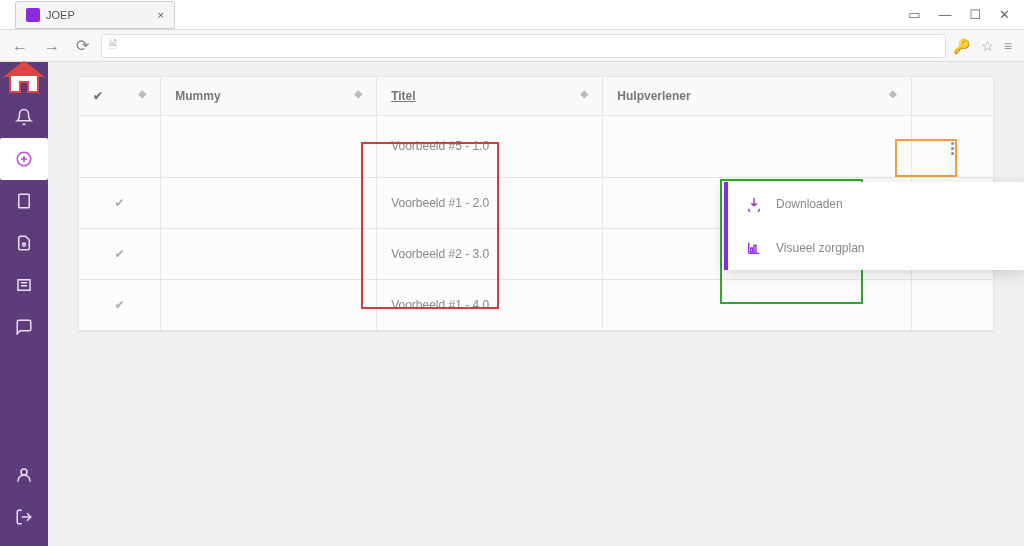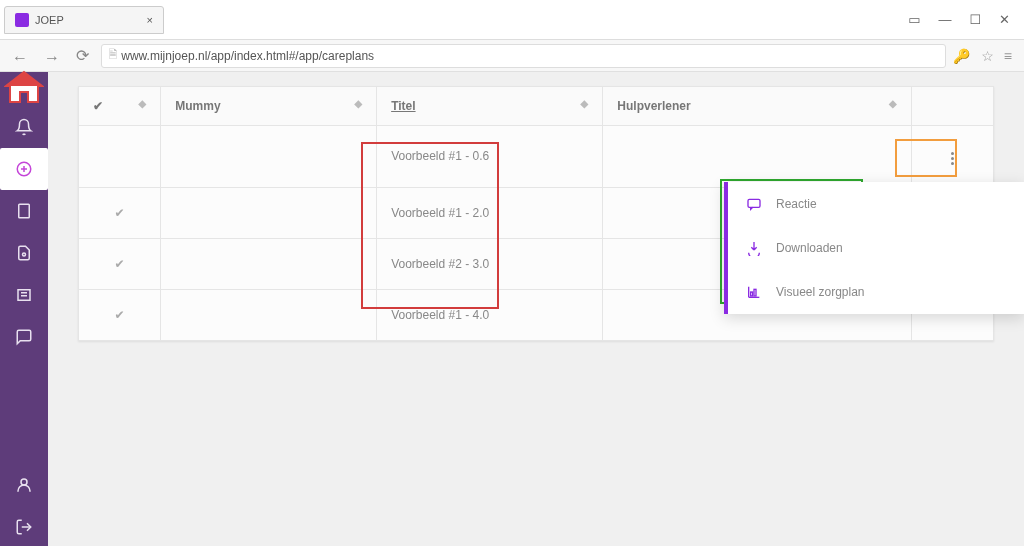--- a/index.html
+++ b/index.html
@@ -1,19 +1,19 @@
 <!DOCTYPE html>
 <html><head>
   <meta charset="utf-8">
   <style>
     * { margin: 0; padding: 0; box-sizing: border-box; font-family: Arial, sans-serif; }
     body { background: #fff; width: 1024px; height: 546px; overflow: hidden; position: relative; }
     
     
-    .browser-chrome { height: 40px; background: #fff; border-bottom: 1px solid #ddd; display: flex; align-items: center; }
+    .browser-chrome { height: 30px; background: #fff; border-bottom: 1px solid #ddd; display: flex; align-items: center; padding-left: 11px; }
     .tab { display: flex; align-items: center; padding: 0 10px; height: 28px; background: #f5f5f5; border: 1px solid #ccc; border-radius: 3px 3px 0 0; margin-left: 4px; font-size: 11px; color: #555; gap: 6px; width: 160px; }
     .tab .favicon { width: 14px; height: 14px; background: #8a2be2; border-radius: 2px; }
     .tab .close { margin-left: auto; cursor: pointer; }
     .window-controls { margin-left: auto; display: flex; align-items: center; gap: 18px; padding-right: 14px; color: #666; font-size: 13px; }
     .window-controls span { cursor: pointer; }
 
     .address-bar { height: 32px; display: flex; align-items: center; background: #f7f7f7; border-bottom: 1px solid #e0e0e0; padding: 0 8px; gap: 8px; }
     .nav-btn { color: #888; font-size: 16px; cursor: pointer; padding: 0 4px; }
     .url-box { flex: 1; display: flex; align-items: center; background: #fff; border: 1px solid #ddd; border-radius: 3px; height: 24px; padding: 0 6px; font-size: 12px; color: #555; gap: 4px; }
     .url-box .doc-icon { color: #aaa; font-size: 11px; }
@@ -82,21 +82,20 @@
     <span>✕</span>
   </div>
 </div>
 
 <div class="address-bar">
   <span class="nav-btn">←</span>
   <span class="nav-btn">→</span>
   <span class="nav-btn">⟳</span>
   <div class="url-box">
     <span class="doc-icon">🗎</span>
-    <span>www.mijnjoep.nl/app/index.html#/app/careplans</span>
   </div>
   <div class="addr-right">
     <span>🔑</span>
     <span>☆</span>
     <span>≡</span>
   </div>
 </div>
 
 <div class="main-area">
 
@@ -180,21 +179,21 @@
             <span>Hulpverlener</span>
             <span class="sort-icon">◆</span>
           </th>
           <th class="col-actions"></th>
         </tr>
       </thead>
       <tbody id="tbody">
           <tr>
             <td class="check-cell col-check"></td>
             <td></td>
-            <td>Voorbeeld #1 - 0.6</td>
+            <td>Voorbeeld #5 - 1.0</td>
             <td></td>
             <td class="col-actions" style="text-align: center;"><div class="kebab">
                 <span></span>
                 <span></span>
                 <span></span>
               </div></td>
           </tr>
           <tr>
             <td class="check-cell col-check">✔</td>
             <td></td>
@@ -225,27 +224,20 @@
 
   <div class="highlight-red" style="top: 80px; left: 313px; width: 138px; height: 167px;"></div>
 
   <div class="highlight-orange" style="top: 77px; left: 847px; width: 62px; height: 38px;"></div>
 
   <div class="highlight-green" style="top: 117px; left: 672px; width: 143px; height: 125px;"></div>
 
   <div class="dropdown" style="top: 120px; left: 676px; width: 300px;">
     <div class="dropdown-item">
       <svg viewBox="0 0 24 24" fill="none" stroke="currentColor" stroke-width="2">
-          <rect x="3" y="5" width="18" height="12" rx="2"></rect>
-          <path d="M10 17l-3 3v-3"></path>
-        </svg>
-      <span>Reactie</span>
-    </div>
-    <div class="dropdown-item">
-      <svg viewBox="0 0 24 24" fill="none" stroke="currentColor" stroke-width="2">
           <path d="M12 3v12m0 0l-4-4m4 4l4-4M4 19a8 8 0 0016 0"></path>
         </svg>
       <span>Downloaden</span>
     </div>
     <div class="dropdown-item">
       <svg viewBox="0 0 24 24" fill="none" stroke="currentColor" stroke-width="2">
           <line x1="4" y1="20" x2="4" y2="4"></line>
           <line x1="4" y1="20" x2="20" y2="20"></line>
           <rect x="7" y="12" width="3" height="6"></rect>
           <rect x="12" y="8" width="3" height="10"></rect>

